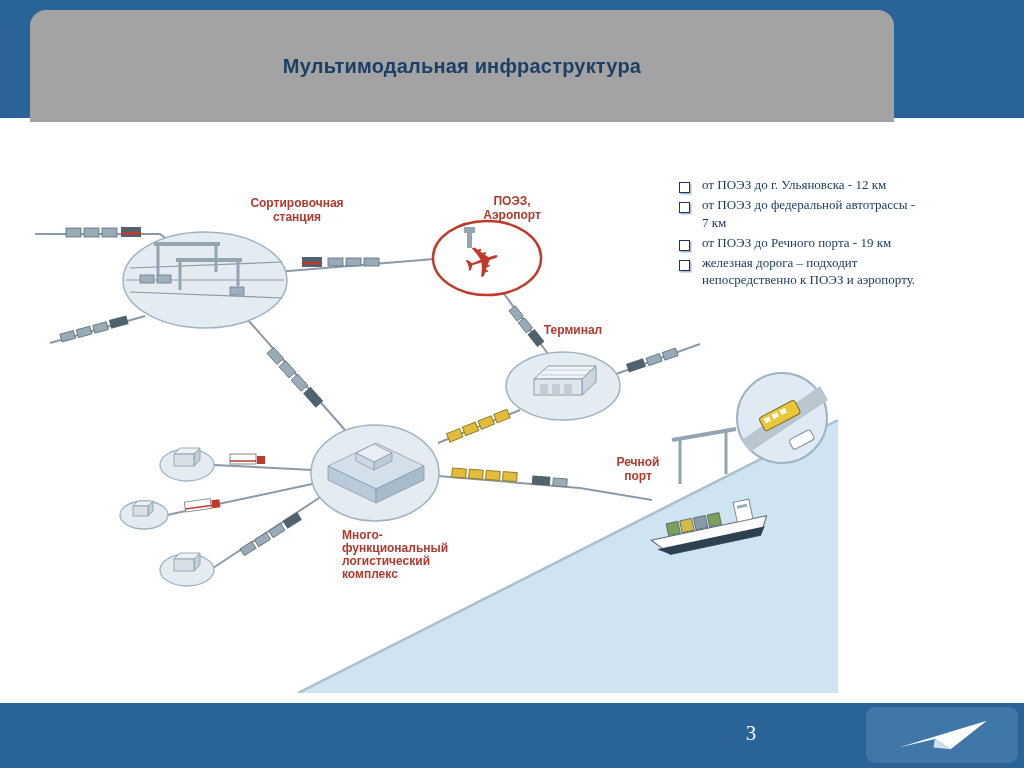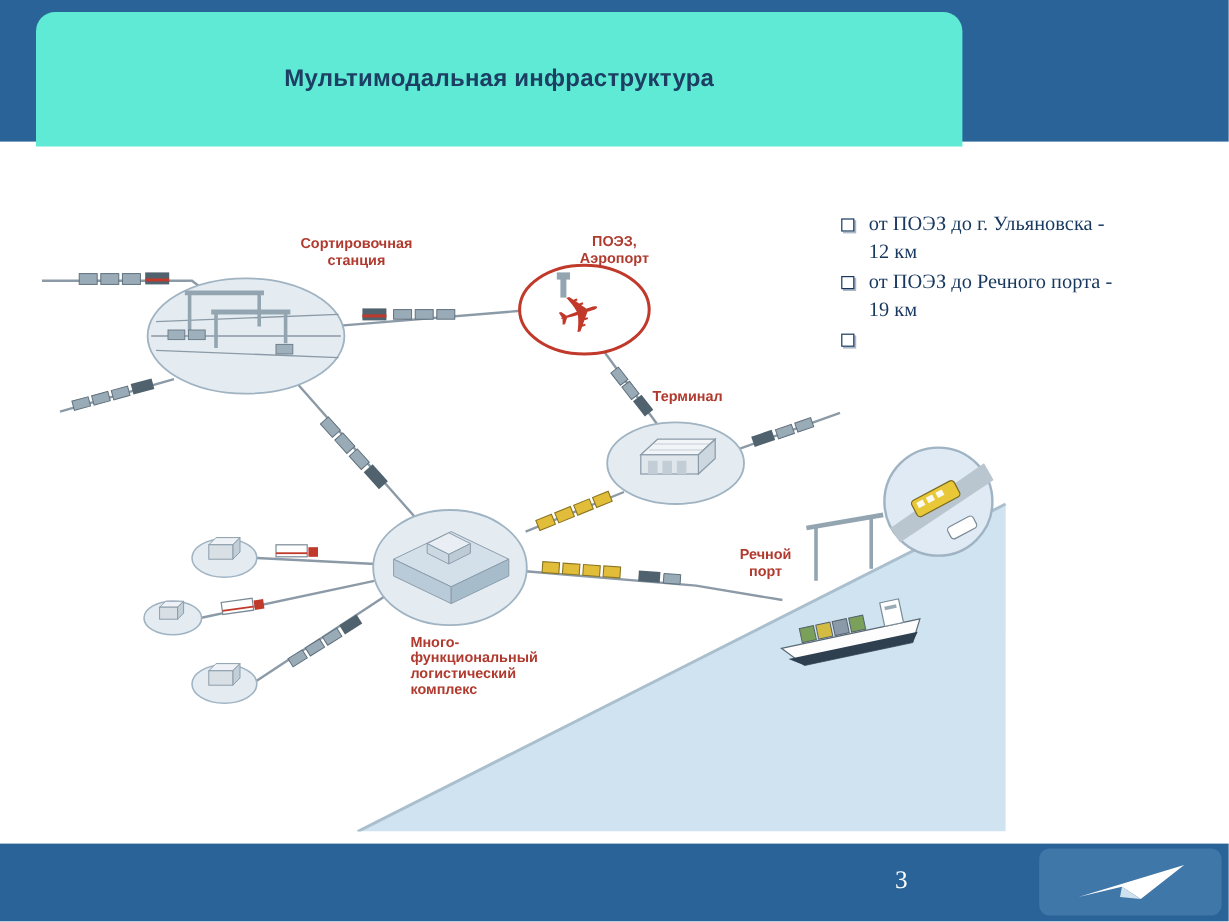--- a/index.html
+++ b/index.html
@@ -1,26 +1,26 @@
 <!DOCTYPE html>
 <html><head>
 <meta charset="utf-8">
 <style>
   html,body{margin:0;padding:0;}
   body{
     width:1024px;height:768px;position:relative;background:#ffffff;
     font-family:"Liberation Sans",sans-serif;overflow:hidden;
   }
   .band-top{position:absolute;top:0;left:0;width:1024px;height:118px;background:#2a6397;}
-  .card{position:absolute;top:10px;left:30px;width:772px;height:112px;background:#5eead4;border-radius:16px 16px 0 0;}
+  .card{position:absolute;top:10px;left:30px;width:864px;height:112px;background:#a3a3a3;border-radius:16px 16px 0 0;}
   .title{margin:0;padding-top:45px;text-align:center;font-size:20px;font-weight:bold;color:#1c3f63;letter-spacing:.2px;}
   .diagram{position:absolute;left:20px;top:148px;width:820px;height:545px;}
   .dlabel{font:bold 12px "Liberation Sans",sans-serif;fill:#b03a2e;}
-  .bullets{position:absolute;left:701px;top:176px;width:300px;margin:0;padding:0;list-style:none;
-    color:#17375e;font-family:"Liberation Serif",serif;font-size:17px;line-height:1.33;}
+  .bullets{position:absolute;left:679px;top:176px;width:300px;margin:0;padding:0;list-style:none;
+    color:#17375e;font-family:"Liberation Serif",serif;font-size:13px;line-height:1.33;}
   .bullet{display:flex;align-items:flex-start;margin:0 0 3px 0;}
   .bsq{flex:0 0 auto;width:9px;height:9px;border:1.6px solid #17375e;margin:6px 12px 0 0;
     box-shadow:1.5px 1.5px 0 rgba(23,55,94,.35);}
   .btext{display:block;max-width:215px;}
   .band-bottom{position:absolute;top:703px;left:0;width:1024px;height:65px;background:#2a6397;}
   .page-number{position:absolute;left:738px;top:721px;width:26px;text-align:center;color:#ffffff;
     font-family:"Liberation Serif",serif;font-size:21px;}
   .logo-tile{position:absolute;right:6px;bottom:5px;width:152px;height:56px;background:#3f77a9;
     border-radius:9px;display:flex;align-items:center;justify-content:center;}
 </style>
@@ -243,24 +243,29 @@
 </svg>
 </div>
 
 <ul class="bullets">
   <li class="bullet">
     <span class="bsq"></span>
     <span class="btext">от ПОЭЗ до г. Ульяновска - 12 км</span>
   </li>
   <li class="bullet">
     <span class="bsq"></span>
+    <span class="btext">от ПОЭЗ до федеральной автотрассы - 7 км</span>
+  </li>
+  <li class="bullet">
+    <span class="bsq"></span>
     <span class="btext">от ПОЭЗ до Речного порта - 19 км</span>
   </li>
   <li class="bullet">
     <span class="bsq"></span>
+    <span class="btext">железная дорога – подходит непосредственно к  ПОЭЗ и аэропорту.</span>
   </li>
 </ul>
 
 <div class="band-bottom"></div>
 <span class="page-number">3</span>
 <div class="logo-tile">
   <svg width="120" height="44" viewBox="0 0 150 56">
     <path d="M20,44 L132,10 L86,46 L66,33 Z" fill="#ffffff"></path>
     <path d="M66,33 L86,46 L64,44 Z" fill="#cfe0ee"></path>
   </svg>

